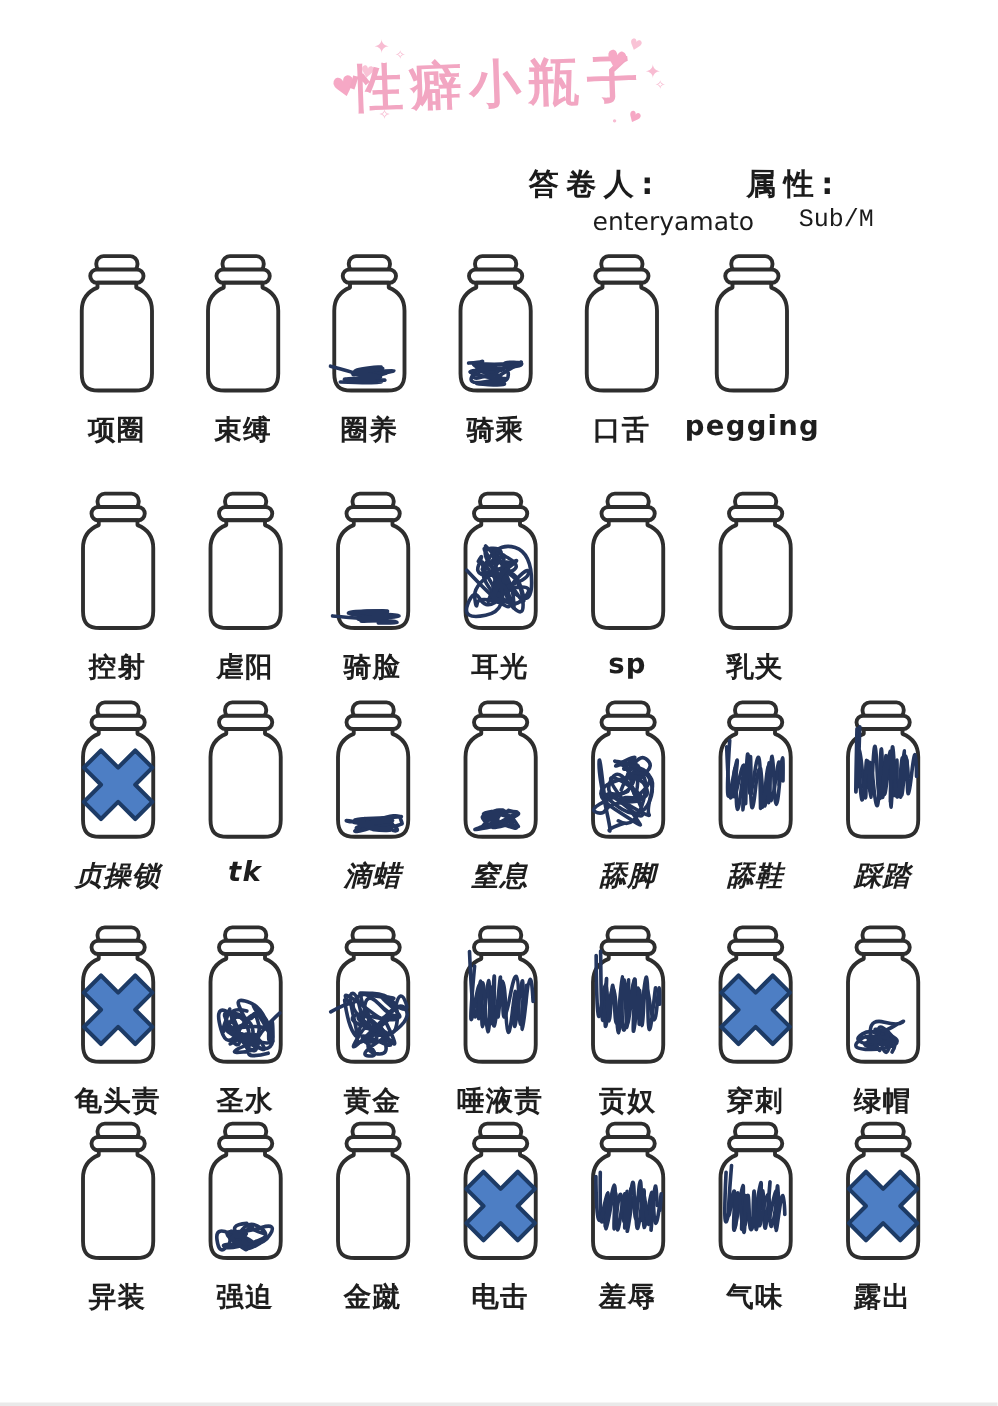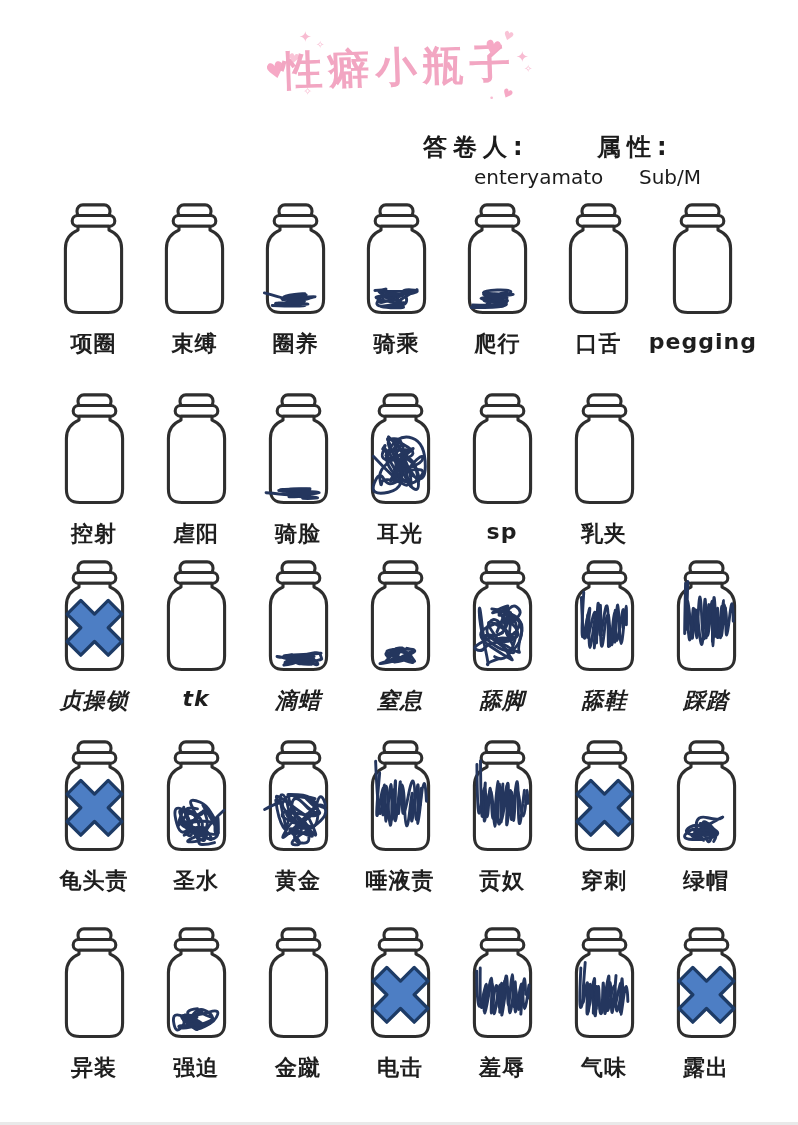--- a/index.html
+++ b/index.html
@@ -28,28 +28,28 @@
   .d-s5{left:524px;top:64px;font-size:10px;}
   .d-h5{left:502px;top:88px;font-size:12px;transform:rotate(25deg);}
   .d-s6{left:489px;top:94px;font-size:9px;}
   
   .hdr{position:absolute;white-space:nowrap;color:#1b1b1b;}
   .hdr-label{font-size:24px;font-weight:bold;letter-spacing:6px;}
   .hdr-value{font-size:20px;font-weight:normal;letter-spacing:0;}
   .pos-answerer-label{left:423px;top:131px;}
   .pos-answerer-value{left:474px;top:165px;}
   .pos-attribute-label{left:597px;top:131px;}
-  .pos-attribute-value{left:639px;top:165px;}
+  .pos-attribute-value{left:639px;top:165px;font-family:Liberation Mono, monospace;}
   
   .jar-grid{position:absolute;left:43px;top:202px;width:714px;}
   .jar-row{display:grid;grid-template-columns:repeat(7,1fr);}
   .jar-row.m1{margin-bottom:33px;}
   .jar-row.m2{margin-bottom:10px;}
   .jar-row.m3{margin-bottom:23px;font-style:italic;}
-  .jar-row.m4{margin-bottom:30px;}
+  .jar-row.m4{}
   .jar-cell{display:flex;flex-direction:column;align-items:center;}
   .jar-label{
     margin-top:3px;font-size:22px;font-weight:bold;color:#1e1e1e;
     white-space:nowrap;letter-spacing:1px;text-align:center;
   }
   .bottom-edge{position:absolute;left:0;bottom:0;width:100%;height:3px;background:#e9e9e9;}
 </style>
 </head>
 <body>
 
@@ -123,34 +123,20 @@
         </svg>
         <div class="jar-label">骑乘</div>
       </div>
       <div class="jar-cell">
         <svg viewBox="0 0 100 128" width="97" height="124">
           <g stroke="#2e2e2e" stroke-width="3.2" fill="#ffffff" stroke-linejoin="round" stroke-linecap="round">
             <rect x="33" y="3" width="34" height="13" rx="6"></rect>
             <rect x="28" y="14" width="44" height="11" rx="5.5"></rect>
             <path d="M34,25 L34,29 C24,33 21,40 21,48 L21,100 C21,110 25,114 35,114 L65,114 C75,114 79,110 79,100 L79,48 C79,40 76,33 66,29 L66,25 Z"></path>
           </g>
-          <g stroke="#24365e" stroke-width="3" fill="none" stroke-linecap="round" stroke-linejoin="round">
-            <path d="M22.8,108.9 Q74.5,109.1 47.0,103.6 Q19.4,98.1 46.1,98.9 Q72.8,99.7 47.5,97.1 Q22.2,94.5 51.5,94.8 Q80.8,95.0 51.7,96.8 Q22.7,98.6 47.2,100.8 Q71.7,103.0 47.9,103.3 Q24.0,103.5 47.6,96.1 Q71.2,88.6 49.4,98.4"></path>
-            <path d="M24.4,106.2 Q71.4,107.6 47.0,99.7 Q22.6,91.8 49.7,90.9 Q76.7,90.0 51.9,99.4 Q27.0,108.8 49.4,105.6 Q71.8,102.4 48.0,95.9 Q24.2,89.3 47.3,98.4 Q70.4,107.4 48.8,107.5"></path>
-          </g>
-        </svg>
-        <div class="jar-label">爬行</div>
-      </div>
-      <div class="jar-cell">
-        <svg viewBox="0 0 100 128" width="97" height="124">
-          <g stroke="#2e2e2e" stroke-width="3.2" fill="#ffffff" stroke-linejoin="round" stroke-linecap="round">
-            <rect x="33" y="3" width="34" height="13" rx="6"></rect>
-            <rect x="28" y="14" width="44" height="11" rx="5.5"></rect>
-            <path d="M34,25 L34,29 C24,33 21,40 21,48 L21,100 C21,110 25,114 35,114 L65,114 C75,114 79,110 79,100 L79,48 C79,40 76,33 66,29 L66,25 Z"></path>
-          </g>
         </svg>
         <div class="jar-label">口舌</div>
       </div>
       <div class="jar-cell">
         <svg viewBox="0 0 100 128" width="97" height="124">
           <g stroke="#2e2e2e" stroke-width="3.2" fill="#ffffff" stroke-linejoin="round" stroke-linecap="round">
             <rect x="33" y="3" width="34" height="13" rx="6"></rect>
             <rect x="28" y="14" width="44" height="11" rx="5.5"></rect>
             <path d="M34,25 L34,29 C24,33 21,40 21,48 L21,100 C21,110 25,114 35,114 L65,114 C75,114 79,110 79,100 L79,48 C79,40 76,33 66,29 L66,25 Z"></path>
           </g>

